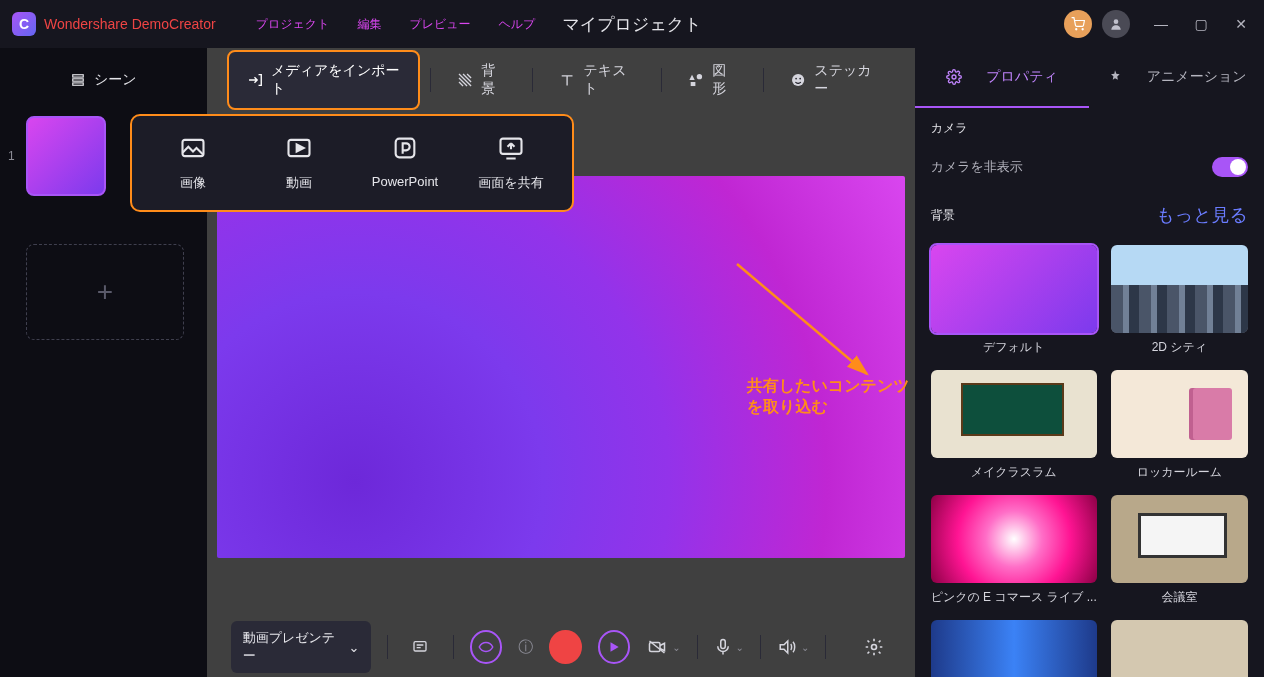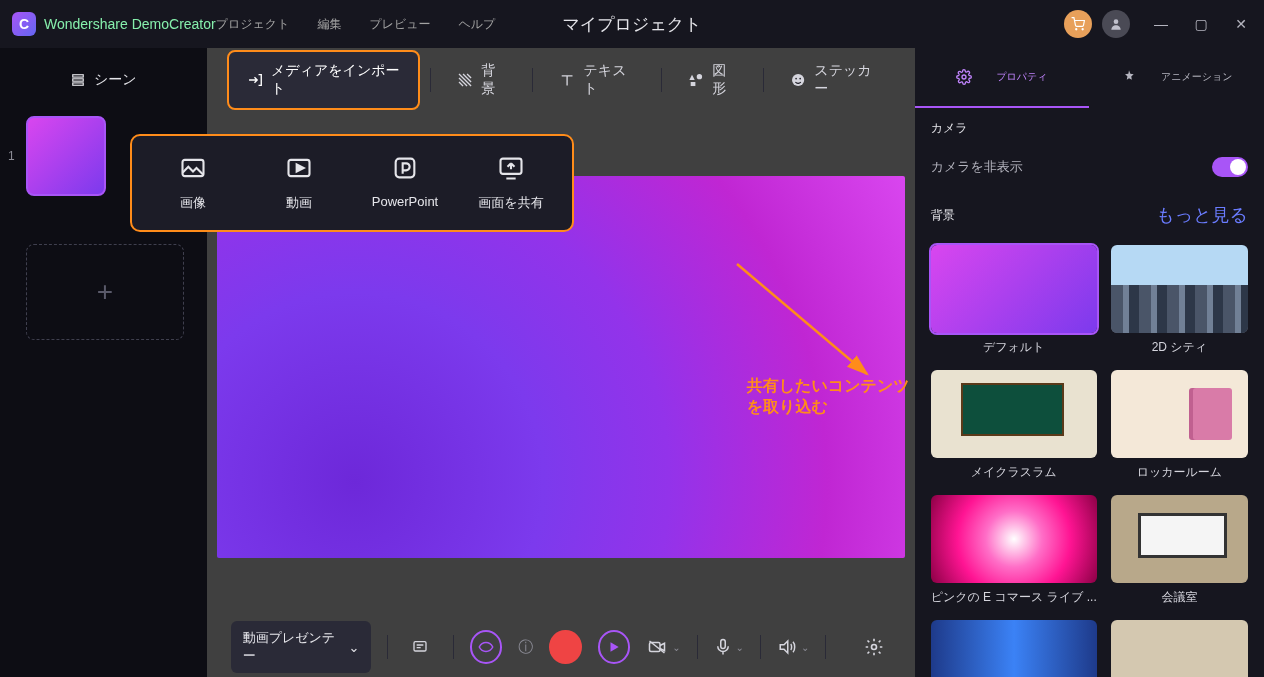--- a/index.html
+++ b/index.html
@@ -1,22 +1,22 @@
 <!DOCTYPE html>
 <html><head>
 <meta charset="utf-8">
 <style>
 * { margin: 0; padding: 0; box-sizing: border-box; font-family: -apple-system, "Segoe UI", "Hiragino Sans", "Meiryo", sans-serif; }
 body { width: 1264px; height: 677px; background: #0d0d14; color: #e5e5ea; overflow: hidden; position: relative; }
 
 
 .titlebar { height: 48px; display: flex; align-items: center; padding: 0 12px; background: #16161f; }
 .logo { width: 24px; height: 24px; border-radius: 6px; background: linear-gradient(135deg, #a855f7, #6366f1); display: flex; align-items: center; justify-content: center; font-weight: bold; font-size: 14px; color: #fff; margin-right: 8px; }
-.appname { font-size: 14px; color: #86efac; }
-.menu { display: flex; gap: 28px; font-size: 12px; color: #a3a3a3; }
+.appname { font-size: 14px; color: #ef4444; margin-right: 40px; }
+.menu { display: flex; gap: 28px; font-size: 12px; color: #d946ef; }
 .menu span { cursor: pointer; }
 .project-title { position: absolute; left: 50%; transform: translateX(-50%); font-size: 17px; color: #e5e5ea; }
 .win-controls { margin-left: auto; display: flex; align-items: center; gap: 10px; }
 .cart-icon { width: 28px; height: 28px; border-radius: 14px; background: #e8a05a; display: flex; align-items: center; justify-content: center; }
 .avatar-icon { width: 28px; height: 28px; border-radius: 14px; background: #4a4a55; display: flex; align-items: center; justify-content: center; }
 .win-btns { display: flex; gap: 18px; margin-left: 10px; font-size: 14px; }
 .win-btns span { width: 22px; text-align: center; cursor: pointer; color: #b5b5bf; }
 
 
 .workspace { display: flex; height: calc(100% - 48px); }
@@ -44,28 +44,28 @@
 .mode-select { background: #2a2a37; border-radius: 6px; padding: 8px 12px; font-size: 13px; color: #e5e5ea; display: flex; align-items: center; gap: 6px; cursor: pointer; }
 .bb-sep { width: 1px; height: 24px; background: #2a2a37; }
 .bb-icon { width: 34px; height: 34px; display: flex; align-items: center; justify-content: center; cursor: pointer; border-radius: 50%; }
 .bb-icon.purple { border: 2px solid #a855f7; }
 .bb-icon.red { background: #ef4444; }
 .bb-group { display: flex; align-items: center; gap: 4px; }
 .bb-chevron { font-size: 10px; color: #8b8b95; }
 .bb-spacer { flex: 1; }
 
 
-.import-dropdown { position: absolute; left: 130px; top: 114px; width: 444px; background: #1c1c27; border: 2px solid #ff8c1a; border-radius: 10px; display: flex; padding: 18px 8px; z-index: 100; margin-top: 20px; }
+.import-dropdown { position: absolute; left: 130px; top: 114px; width: 444px; background: #1c1c27; border: 2px solid #ff8c1a; border-radius: 10px; display: flex; padding: 18px 8px; z-index: 100; }
 .import-item { flex: 1; display: flex; flex-direction: column; align-items: center; gap: 12px; cursor: pointer; color: #e5e5ea; font-size: 13px; }
 .import-item svg { stroke: #e5e5ea; }
 
 
 .panel-right { width: 350px; background: #16161f; display: flex; flex-direction: column; }
 .panel-tabs { height: 60px; display: flex; }
-.panel-tab { flex: 1; display: flex; align-items: center; justify-content: center; gap: 24px; font-size: 10px; color: #b5b5bf; cursor: pointer; border-bottom: 2px solid transparent; }
+.panel-tab { flex: 1; display: flex; align-items: center; justify-content: center; gap: 24px; font-size: 14px; color: #b5b5bf; cursor: pointer; border-bottom: 2px solid transparent; }
 .panel-tab.active { color: #c084fc; border-bottom-color: #a855f7; }
 .panel-body { flex: 1; overflow-y: auto; padding: 0 16px 16px 16px; }
 .section-label { font-size: 12px; color: #e5e5ea; padding: 12px 0 10px 0; }
 .toggle-row { display: flex; align-items: center; justify-content: space-between; padding: 10px 0 18px 0; font-size: 13px; color: #b5b5bf; }
 .toggle { width: 36px; height: 20px; border-radius: 10px; background: #a855f7; position: relative; }
 .toggle::after { content: ""; position: absolute; right: 2px; top: 2px; width: 16px; height: 16px; border-radius: 8px; background: #fff; }
 .bg-header { display: flex; justify-content: space-between; align-items: center; padding: 8px 0; }
 .more-link { font-size: 18px; color: #6a7cff; cursor: pointer; }
 .bg-grid { display: grid; grid-template-columns: 1fr 1fr; gap: 14px 14px; margin-top: 10px; }
 .bg-item { cursor: pointer; }

